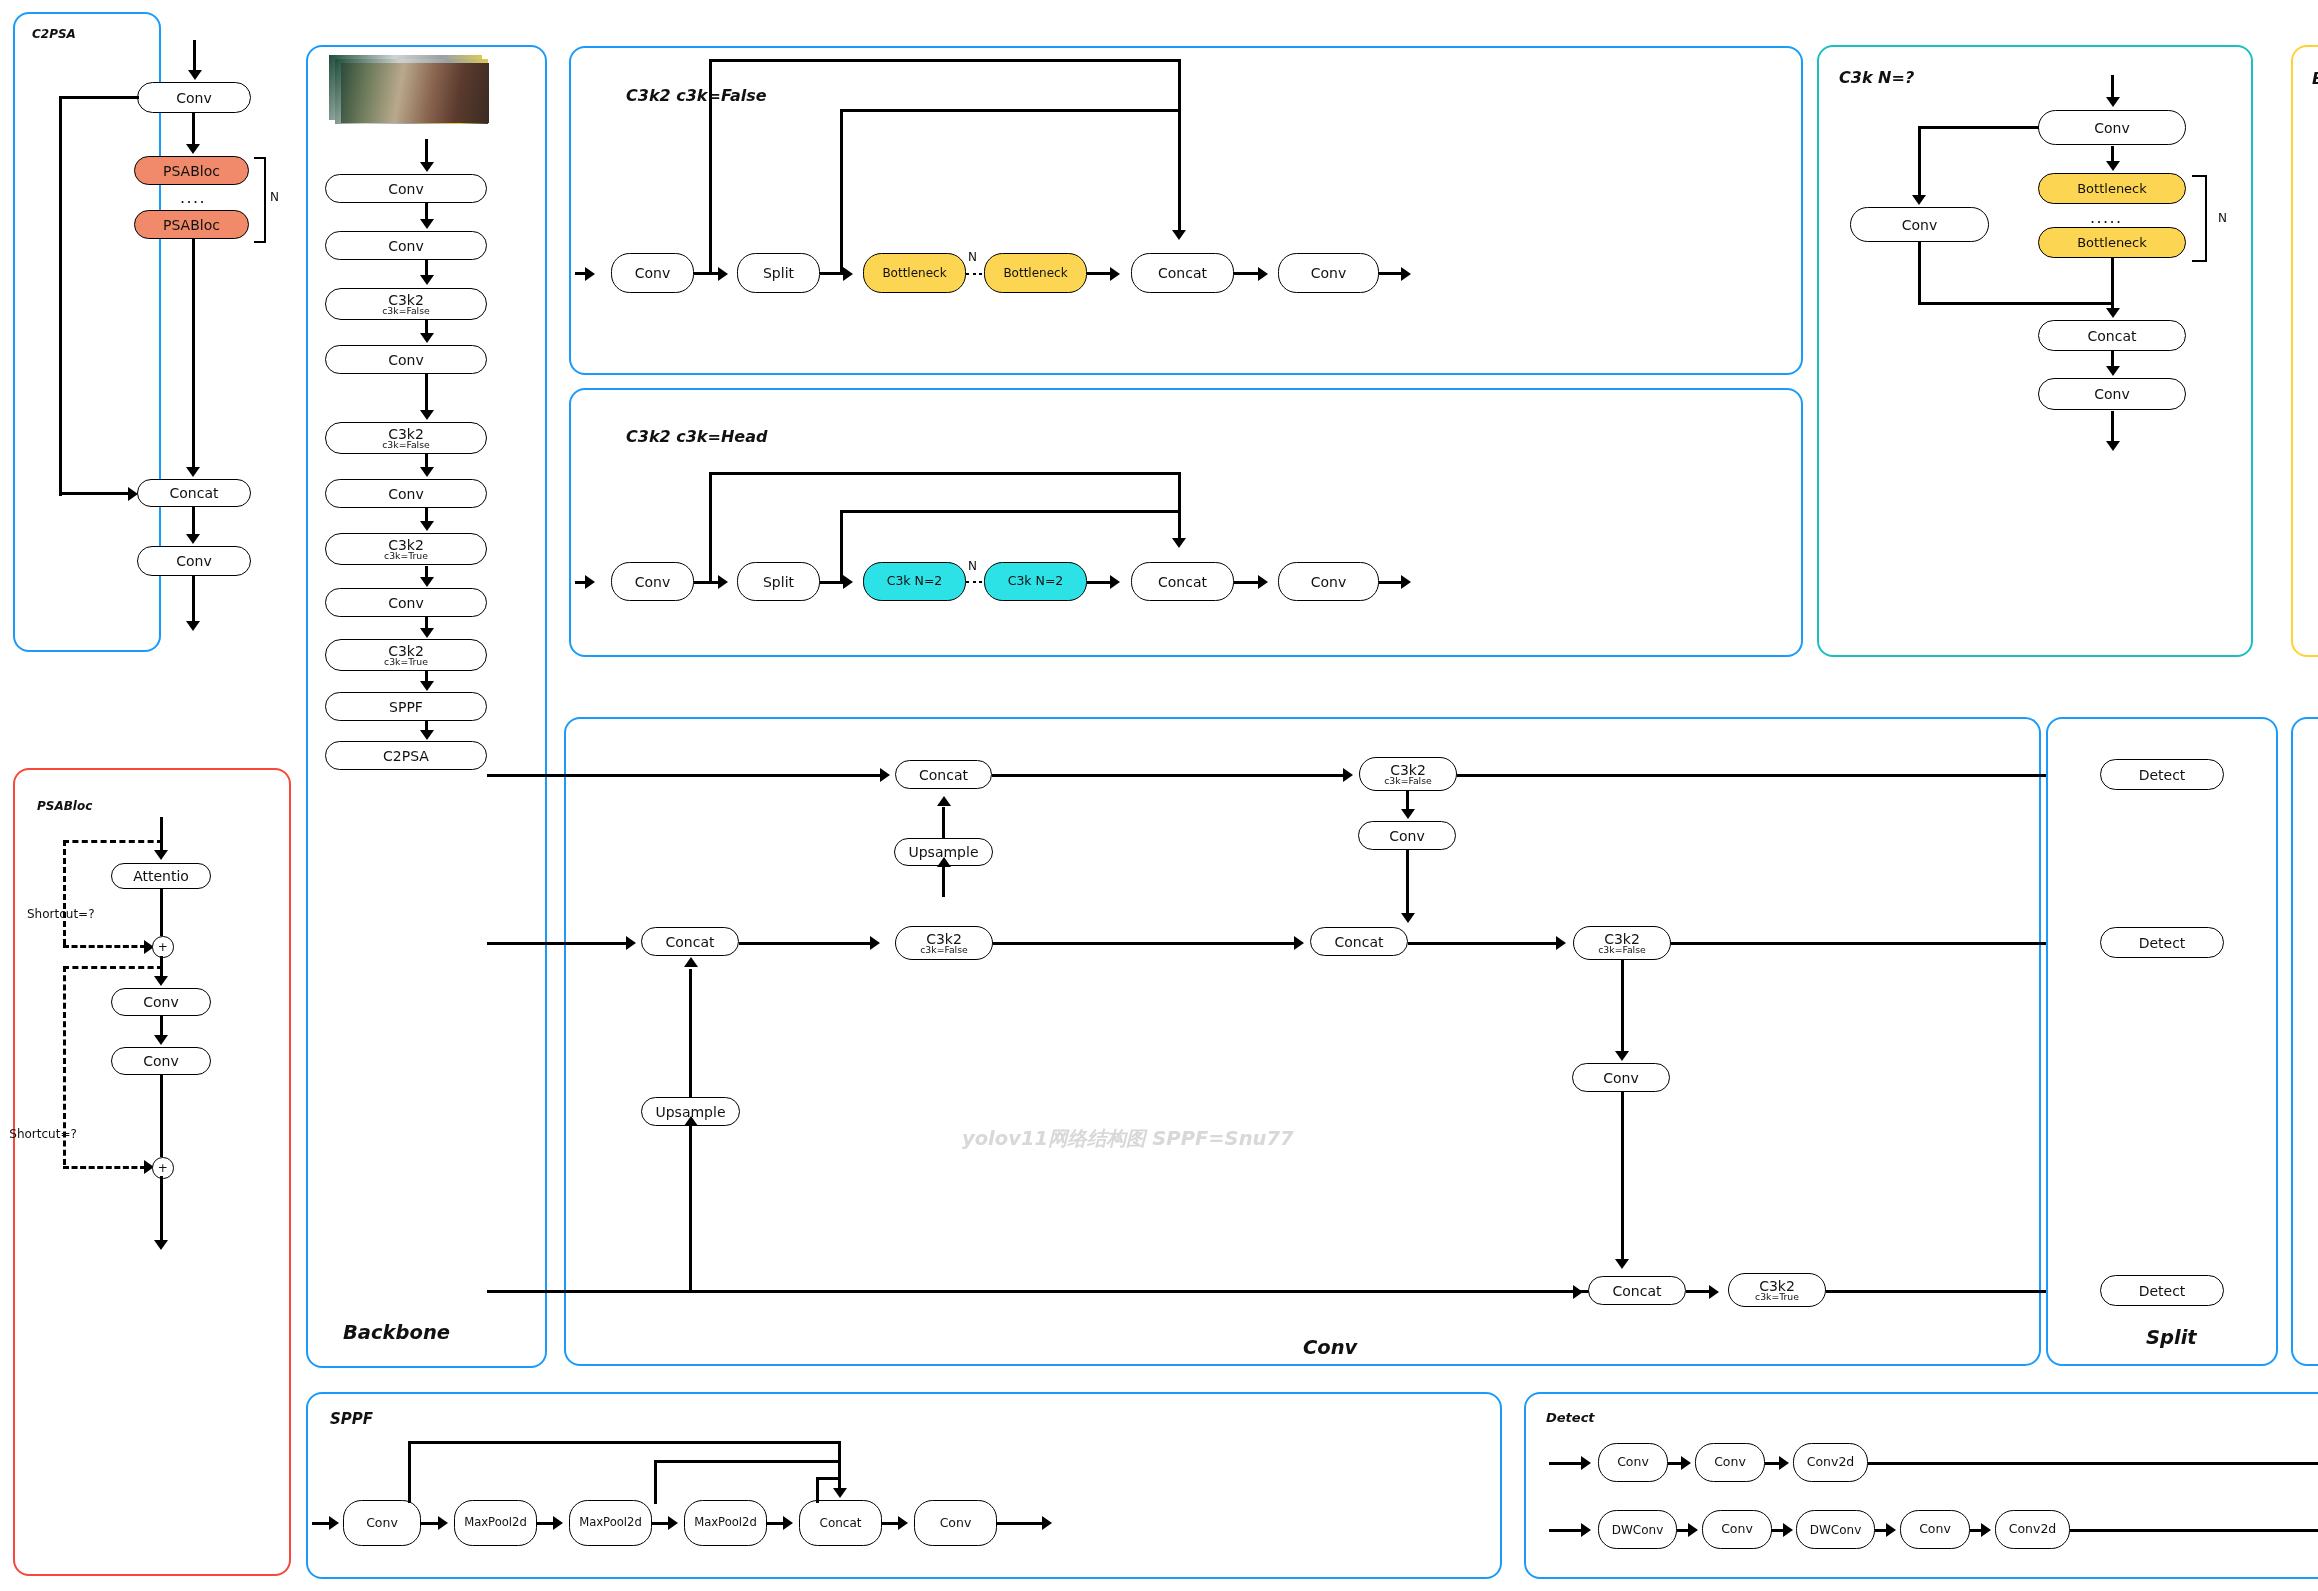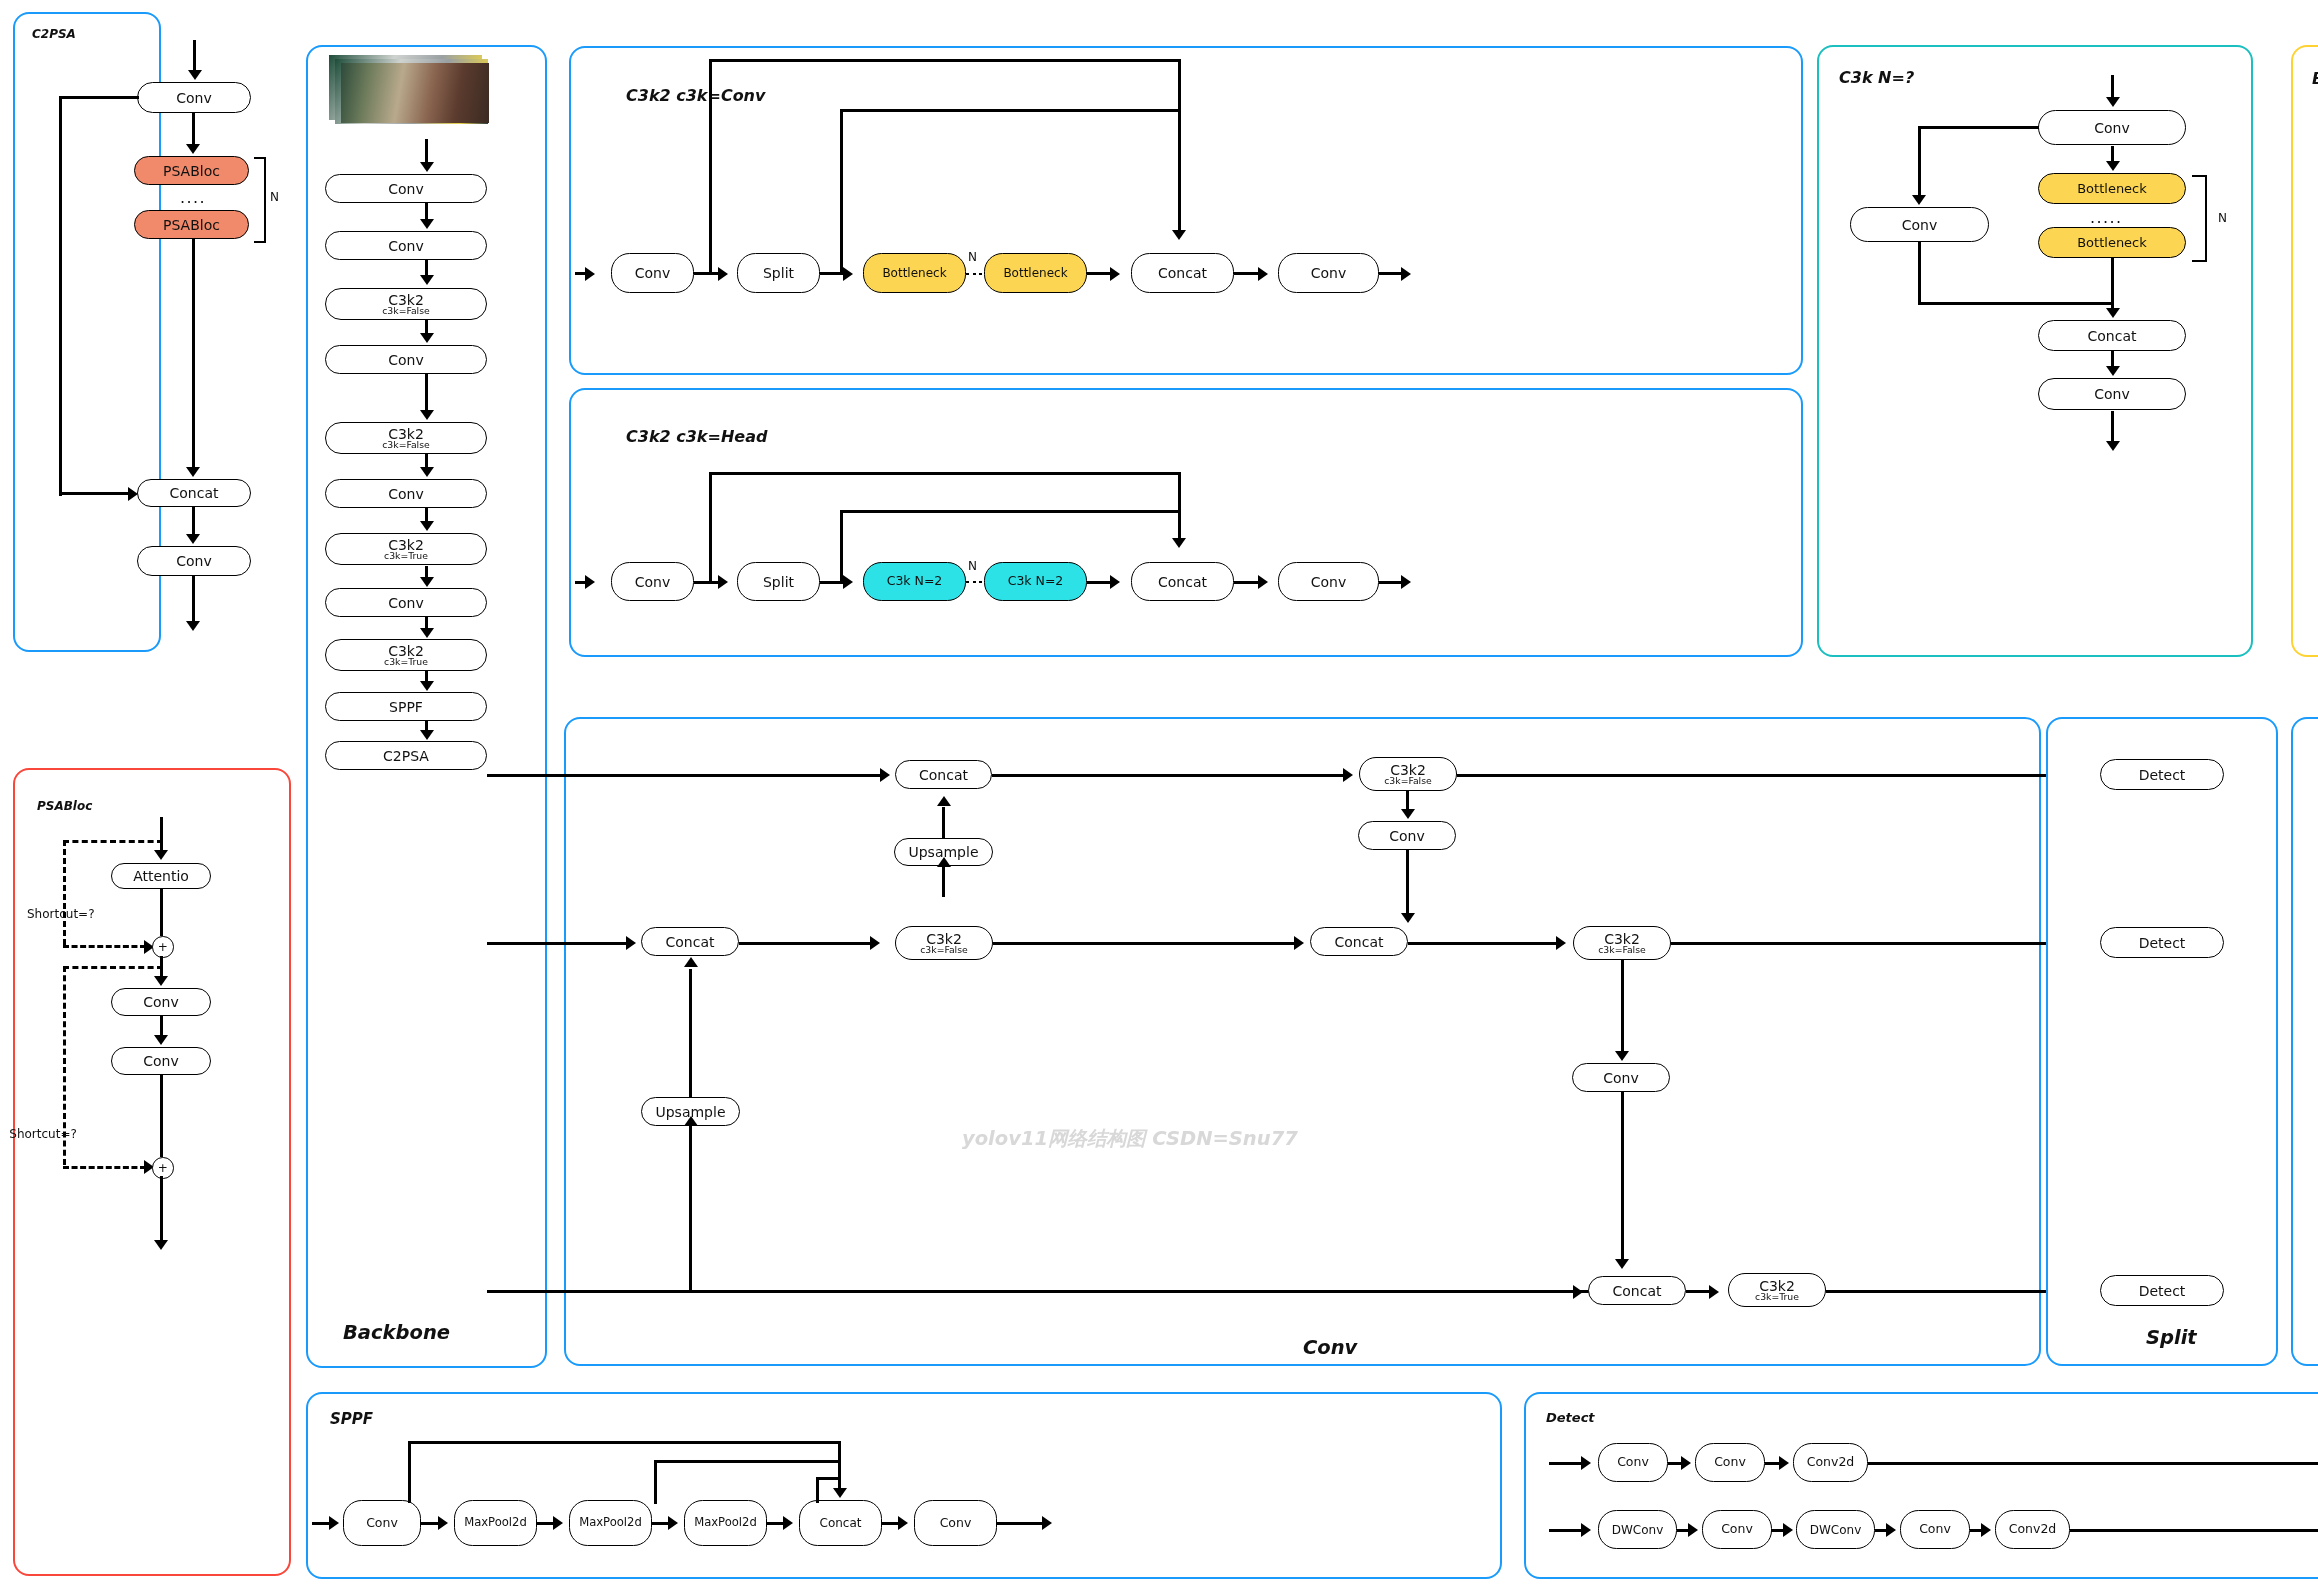--- a/index.html
+++ b/index.html
@@ -215,21 +215,21 @@
     <span class="t1">SPPF</span>
     </div>
   <div class="ln lv" style="left:425px;top:721px;height:11px;"></div>
   <div class="arrow ar-d" style="left:420px;top:730px;"></div>
 
   <div class="node" style="left:325px;top:741px;width:162px;height:29px;">
     <span class="t1">C2PSA</span>
     </div>
 
   <div class="panel blue" style="left:569px;top:46px;width:1234px;height:329px;"></div>
-  <div class="ptitle" style="left:626px;top:86px;font-size:16px;">C3k2  c3k=Conv</div>
+  <div class="ptitle" style="left:626px;top:86px;font-size:16px;">C3k2  c3k=False</div>
 
   <div class="arrow ar-r" style="left:585px;top:267px;"></div>
   <div class="ln lh" style="left:575px;top:272px;width:13px;"></div>
   <div class="node" style="left:611px;top:253px;width:83px;height:40px;">
     <span class="t1">Conv</span>
     </div>
   <div class="ln lh" style="left:694px;top:272px;width:29px;"></div>
   <div class="arrow ar-r" style="left:718px;top:267px;"></div>
   <div class="node" style="left:737px;top:253px;width:83px;height:40px;">
     <span class="t1">Split</span>
@@ -439,21 +439,21 @@
   <div class="arrow ar-r" style="left:2064px;top:1285px;"></div>
 
   <div class="ln lv" style="left:1621px;top:960px;height:93px;"></div>
   <div class="arrow ar-d" style="left:1615px;top:1051px;"></div>
   <div class="node" style="left:1572px;top:1063px;width:98px;height:29px;">
     <span class="t1">Conv</span>
     </div>
   <div class="ln lv" style="left:1621px;top:1092px;height:170px;"></div>
   <div class="arrow ar-d" style="left:1615px;top:1259px;"></div>
 
-  <div class="wm" style="left:962px;top:1125px;font-size:19.5px;">yolov11网络结构图 CSDN=Snu77</div>
+  <div class="wm" style="left:962px;top:1125px;font-size:19.5px;">yolov11网络结构图 SPPF=Snu77</div>
 
   <div class="panel blue" style="left:2046px;top:717px;width:232px;height:649px;"></div>
   <div class="slabel" style="left:2146px;top:1326px;font-size:19.5px;">Split</div>
   <div class="node" style="left:2100px;top:759px;width:124px;height:31px;">
     <span class="t1">Detect</span>
     </div>
   <div class="node" style="left:2100px;top:927px;width:124px;height:31px;">
     <span class="t1">Detect</span>
     </div>
   <div class="node" style="left:2100px;top:1275px;width:124px;height:31px;">

